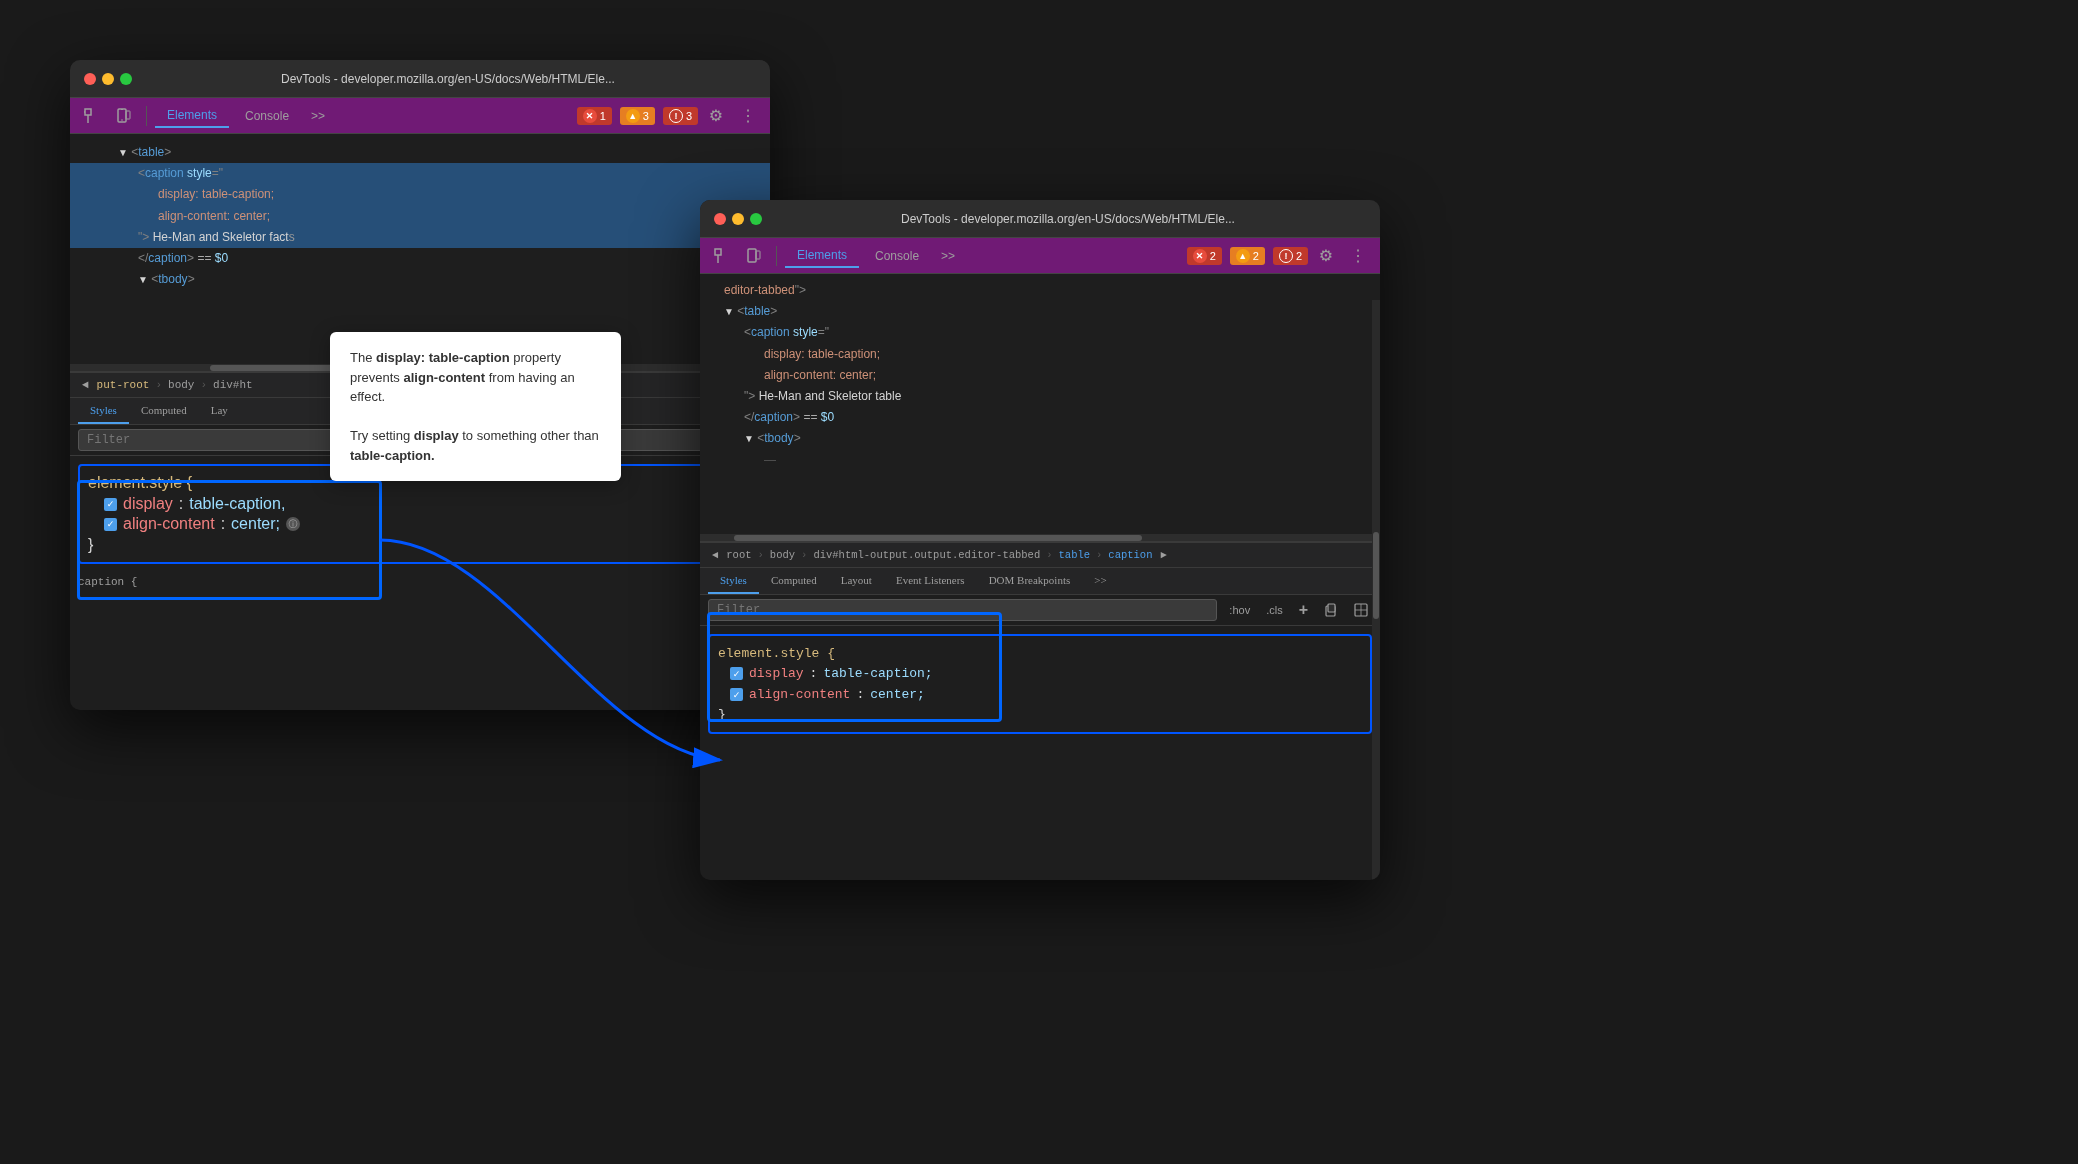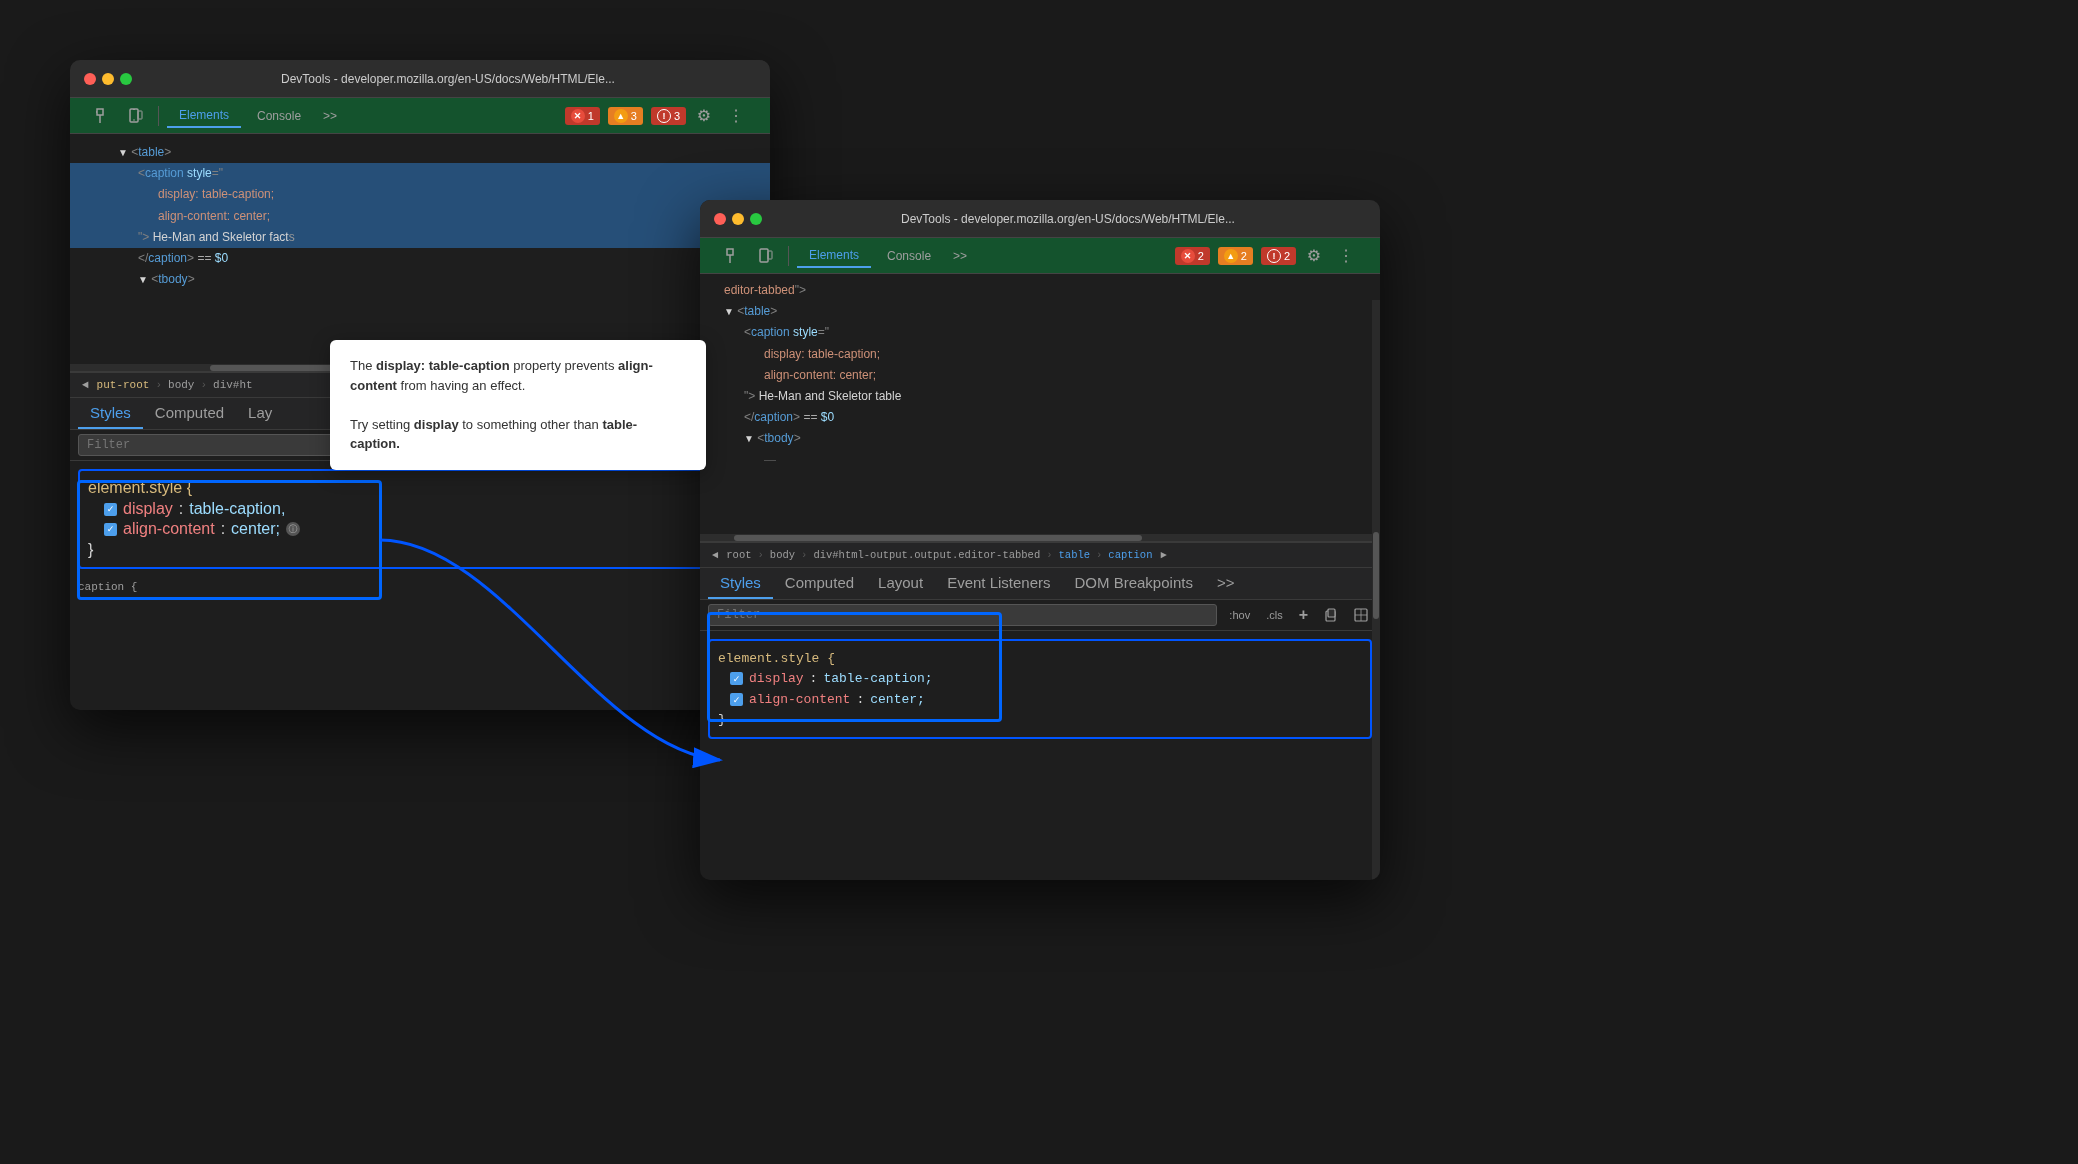--- a/index.html
+++ b/index.html
@@ -48,23 +48,23 @@
       text-align: center;
       white-space: nowrap;
       overflow: hidden;
       text-overflow: ellipsis;
     }
 
     
     .devtools-toolbar {
       display: flex;
       align-items: center;
-      background: #14532d;
+      background: #701a75;
       border-bottom: 1px solid #444;
-      padding: 0 20px;
+      padding: 0 8px;
       height: 36px;
       gap: 4px;
     }
 
     .toolbar-icon {
       width: 28px;
       height: 28px;
       display: flex;
       align-items: center;
       justify-content: center;
@@ -197,24 +197,24 @@
 
     .panel-tabs {
       display: flex;
       border-bottom: 1px solid #3a3a3a;
       background: #252526;
       padding: 0 8px;
     }
 
     .panel-tab {
       padding: 6px 12px;
-      font-size: 15px;
-      color: #9e9e9e;
-      cursor: pointer;
-      font-family: Liberation Sans, sans-serif;
+      font-size: 11px;
+      color: #9e9e9e;
+      cursor: pointer;
+      font-family: Liberation Serif, serif;
     }
     .panel-tab.active {
       color: #4d9fec;
       border-bottom: 2px solid #4d9fec;
     }
 
     .filter-bar {
       padding: 4px 8px;
       border-bottom: 1px solid #3a3a3a;
     }
@@ -465,21 +465,21 @@
         <span class="prop-colon">: </span>
       <span class="prop-value">center;</span>
       <div class="info-icon">ⓘ</div>
     </div>
     <div style="padding: 2px 0; color: #d4d4d4;">}</div>
   </div>
 
   <div style="padding: 4px 8px; color: #9e9e9e; font-family: 'Courier New', monospace; font-size: 11px;">caption {</div>
 </div>
 
-<div class="tooltip-popup" style="left: 330px; top: 340px; width: 376px;">
+<div class="tooltip-popup" style="left: 330px; top: 332px; width: 291px;">
   <p>
     The <b>display: table-caption</b> property prevents <b>align-content</b> from having an effect.
   </p>
   <br>
   <p>
     Try setting <b>display</b> to something other than <b>table-caption.</b>
   </p>
 </div>
 
 <svg class="blue-arrow-svg" style="left: 0; top: 0; width: 2078px; height: 1164px;">

